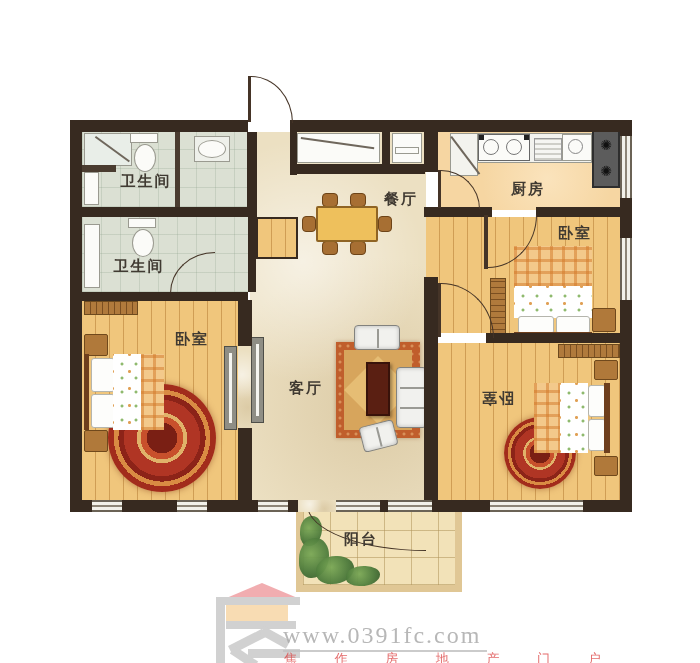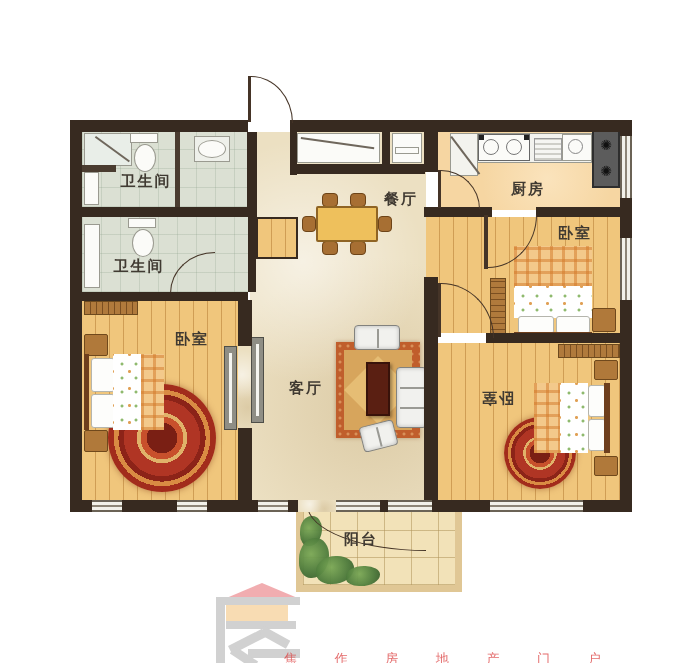--- a/index.html
+++ b/index.html
@@ -259,15 +259,16 @@
     <div class="abs" style="left:12px;top:0;width:0;height:0;border-left:38px solid transparent;border-right:38px solid transparent;border-bottom:16px solid #ef9fa3;"></div>
     <div class="abs gray" style="left:4px;top:14px;width:84px;height:8px;"></div>
     <div class="abs gray" style="left:4px;top:14px;width:9px;height:66px;"></div>
     <div class="abs" style="left:14px;top:22px;width:62px;height:16px;background:#f7d6a6;"></div>
     <div class="abs gray" style="left:14px;top:38px;width:70px;height:8px;"></div>
     <div class="abs gray" style="left:16px;top:54px;width:38px;height:9px;transform:rotate(-27deg);"></div>
     <div class="abs gray" style="left:48px;top:50px;width:30px;height:9px;transform:rotate(29deg);"></div>
     <div class="abs gray" style="left:36px;top:66px;width:52px;height:9px;"></div>
     <div class="abs gray" style="left:18px;top:70px;width:28px;height:9px;transform:rotate(34deg);"></div>
   </div>
+  <div class="wm wm-url" style="left:283px;top:622px;">www.0391fc.com</div>
   <div class="wm wm-slogan" style="left:284px;top:650px;">焦 作 房 地 产 门 户</div>
 
 </div>
 
 </body></html>

